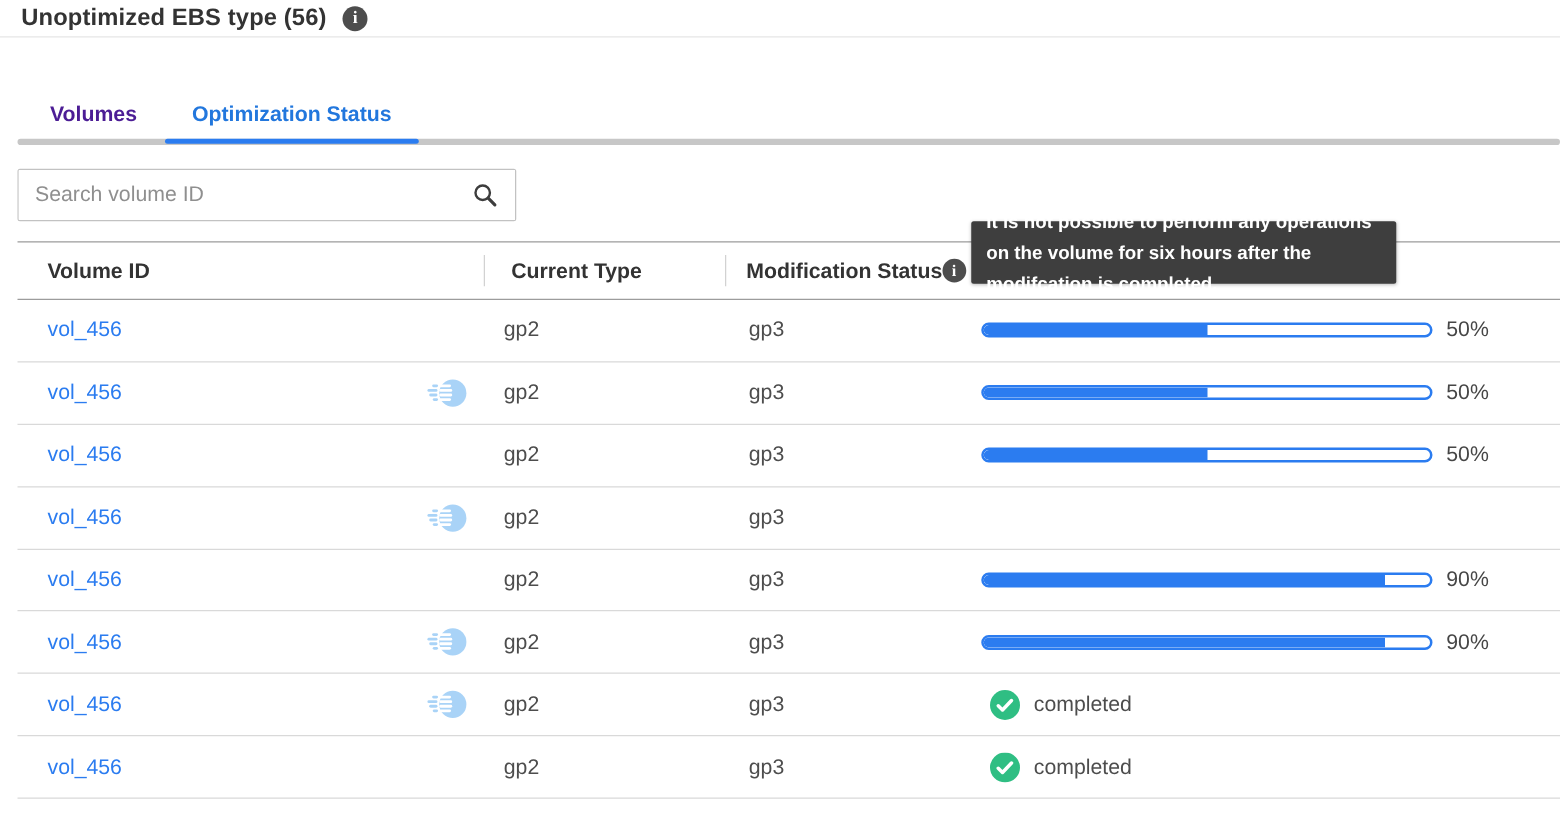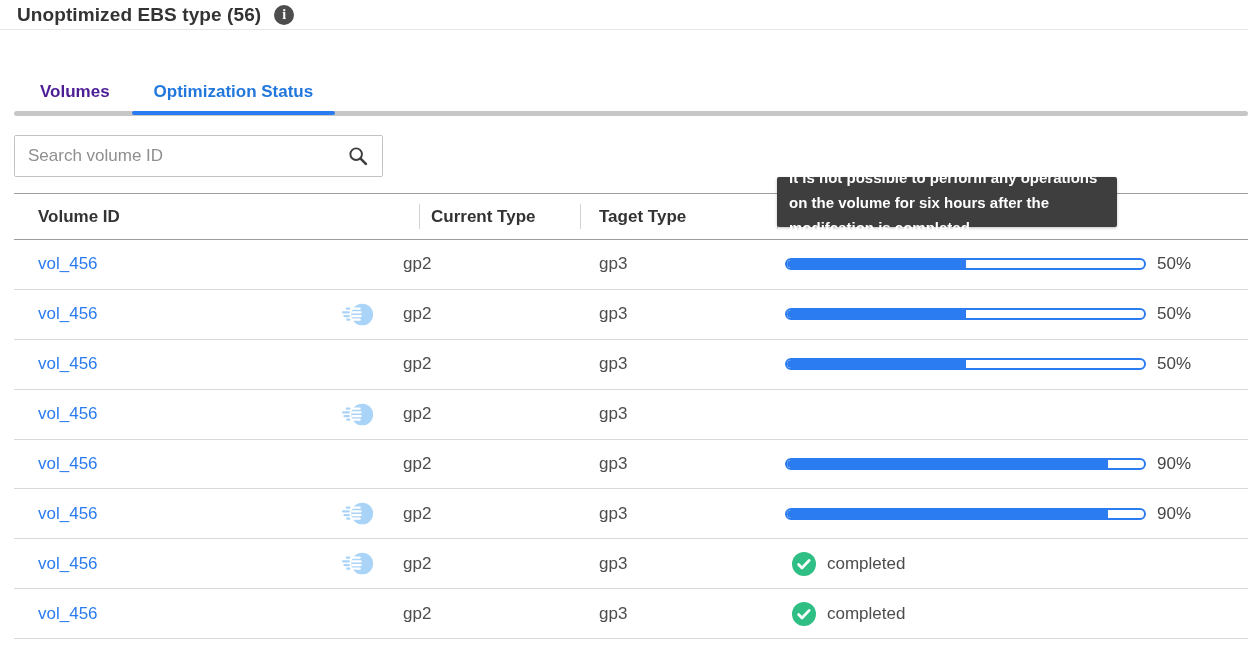--- a/index.html
+++ b/index.html
@@ -74,21 +74,21 @@
     height: 4px;
     background: #2b7cf0;
     border-radius: 2px;
     z-index: 2;
   }
 
   
   .search-row { margin: 19px 0 0 14px; }
   .search-box {
     position: relative;
-    width: 369px;
+    width: 399px;
     height: 42px;
     border: 1px solid #c2c2c2;
     border-radius: 2px;
     background: #fff;
   }
   .search-box input {
     width: 100%; height: 100%;
     border: none; outline: none;
     padding: 0 44px 0 13px;
     font-family: "Liberation Sans", sans-serif;
@@ -111,21 +111,21 @@
     align-items: center;
     height: 47px;
     border-top: 1px solid #9c9c9c;
     border-bottom: 1px solid #9c9c9c;
     font-size: 17px;
     font-weight: 700;
     color: #333333;
   }
   .thead .th { position: relative; height: 100%; display: flex; align-items: center; }
   .thead .th.h1 { padding-left: 24px; }
-  .thead .th.h2 { padding-left: 12px; margin-left: 32px; }
+  .thead .th.h2 { padding-left: 22px; }
   .thead .th.h3 { padding-left: 19px; }
   .thead .th.h4 { padding-left: 17px; gap: 0; }
   .thead .th.h2::before, .thead .th.h3::before, .thead .th.h4::before {
     content: "";
     position: absolute;
     left: 0; top: 10px; bottom: 10px;
     width: 1px;
     background: #d2d2d2;
   }
   .thead .info-badge { width: 19px; height: 19px; font-size: 13px; }
@@ -213,21 +213,20 @@
         <line x1="14.8" y1="14.8" x2="20.6" y2="20.6" stroke-width="2.8" stroke-linecap="round"></line>
       </svg>
     </span>
   </div>
 </div>
 
 <div class="table">
   <div class="thead">
     <div class="th h1">Volume ID</div>
     <div class="th h2">Current Type</div>
-    <div class="th h3">Taget Type</div>
     <div class="th h4">
       <span>Modification Status</span>
       <span class="info-badge">i</span>
     </div>
   </div>
   <div id="tbody">
   <div class="row">
     <div class="cell c1">
       <a class="vol-link" href="#">vol_456</a>
       <span class="speed-icon hidden">

